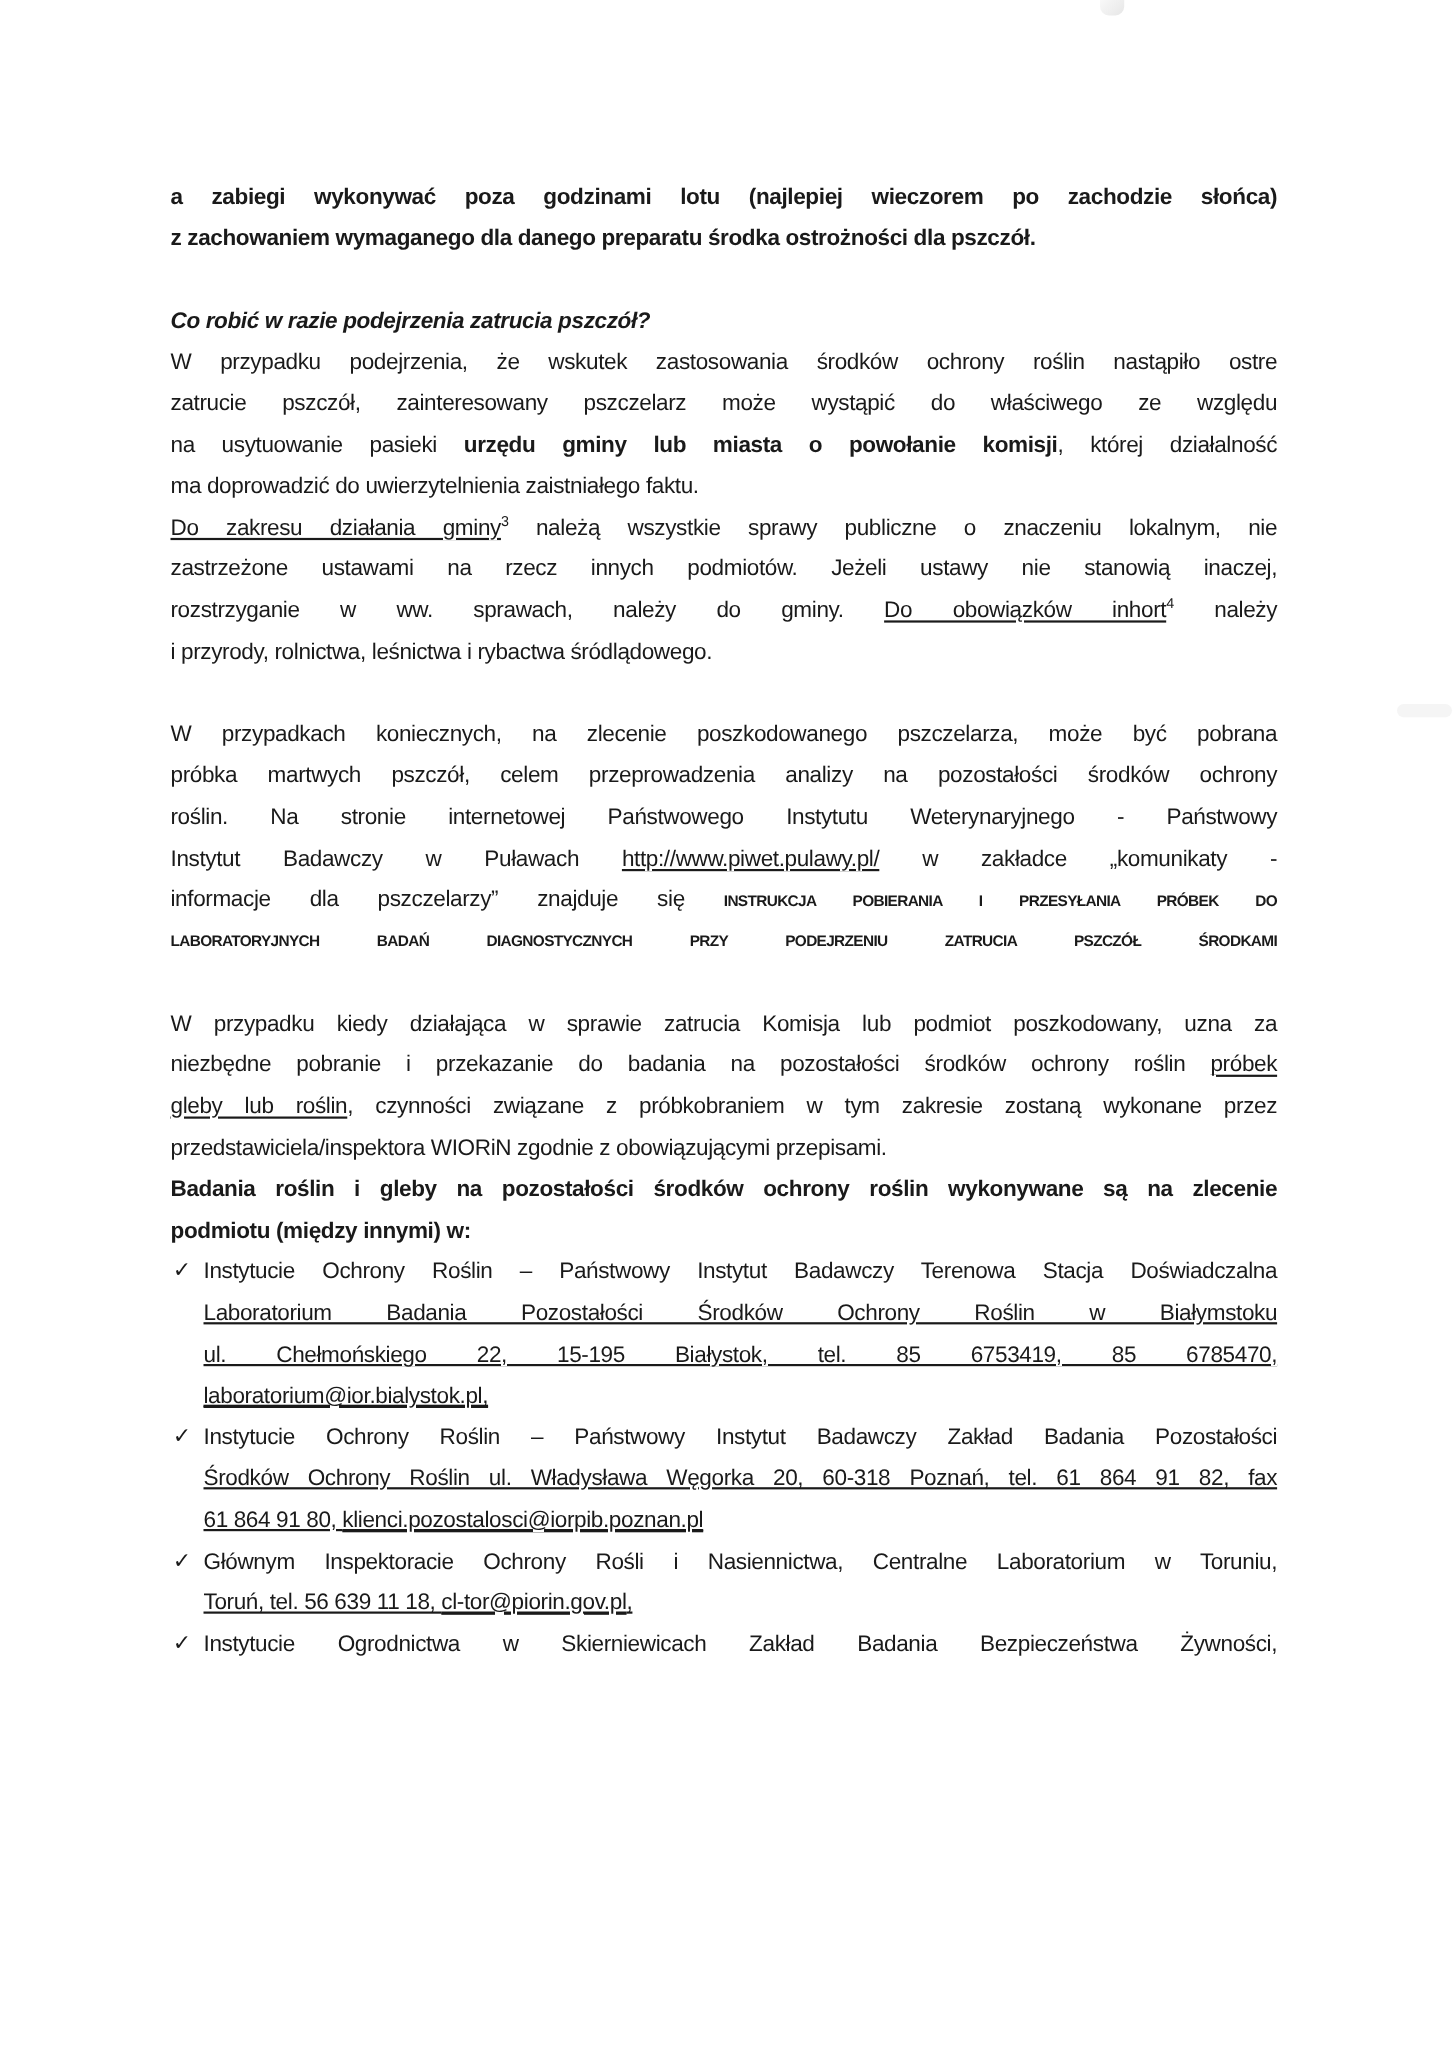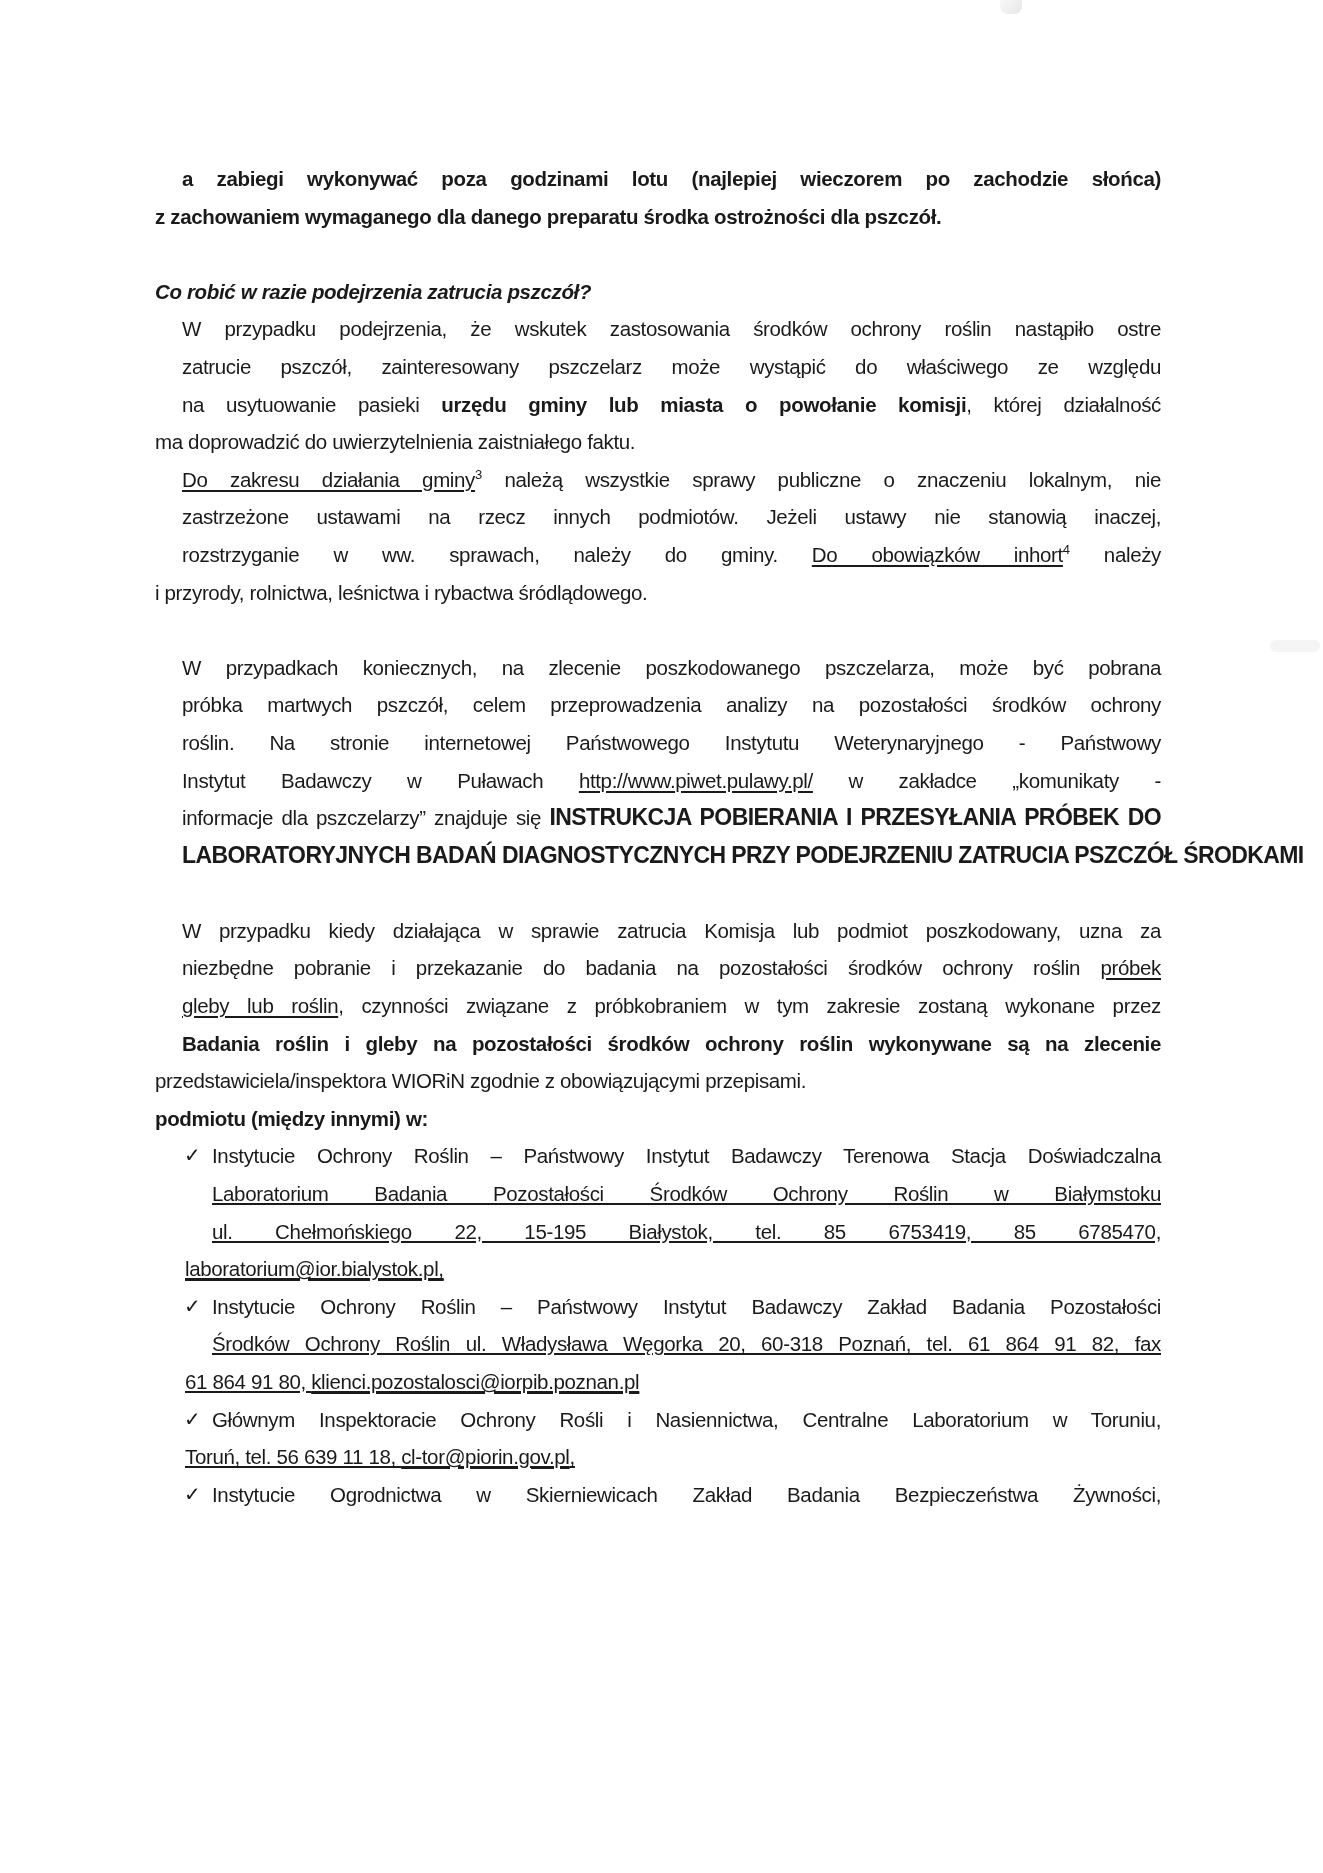--- a/index.html
+++ b/index.html
@@ -1,30 +1,30 @@
 <!DOCTYPE html>
 <html><head>
 <meta charset="utf-8">
 <style>
   html, body { margin: 0; padding: 0; background: #ffffff; }
   body { width: 1323px; height: 1873px; position: relative; overflow: hidden;
          font-family: "Liberation Sans", sans-serif; color: #1a1a1a; }
   .page { position: absolute; left: 155px; top: 160px; width: 1006px; }
   .line { height: 37.6px; line-height: 37.6px; font-size: 20.5px; white-space: nowrap;
           letter-spacing: -0.35px; word-spacing: 0px; }
-  .j { text-align: justify; text-align-last: justify; margin-left: 27px; }
+  .j { text-align: justify; text-align-last: justify; }
   .b { font-weight: bold; }
   .i { font-style: italic; }
   .u { text-decoration: underline; text-underline-offset: 3px; }
   .gap { height: 37.6px; }
   .ind { padding-left: 30px; text-decoration: underline; }
   .bullet-line { position: relative; padding-left: 30px; }
   .check { position: absolute; left: 2px; top: 0; font-size: 20px; }
   sup { font-size: 13px; line-height: 0; vertical-align: 8px; }
-  .caps { font-size: 23px; letter-spacing: -0.6px; }
+  .caps { font-size: 14px; letter-spacing: -0.6px; }
   .scan-mark { position: absolute; left: 1000px; top: 0px; width: 22px; height: 14px;
                background: linear-gradient(135deg, #f4f4f4, #d6d6d6); border-radius: 0 0 8px 8px; opacity: .6; }
   .scan-smudge { position: absolute; left: 1270px; top: 640px; width: 50px; height: 12px;
                  background: #ececec; border-radius: 6px; opacity: .5; }
 </style>
 </head>
 <body>
 
 <div class="scan-mark"></div>
 <div class="scan-smudge"></div>
@@ -65,22 +65,22 @@
   <div class="line j b caps">LABORATORYJNYCH BADAŃ DIAGNOSTYCZNYCH PRZY PODEJRZENIU ZATRUCIA PSZCZÓŁ ŚRODKAMI</div>
   <div class="gap"></div>
 
   <div class="line j">W przypadku kiedy działająca w sprawie zatrucia Komisja lub podmiot poszkodowany, uzna za</div>
   <div class="line j">
     <span>niezbędne pobranie i przekazanie do badania na pozostałości środków ochrony roślin </span><span class="u">próbek</span>
   </div>
   <div class="line j">
     <span class="u">gleby lub roślin</span><span>, czynności związane z próbkobraniem w tym zakresie zostaną wykonane przez</span>
   </div>
+  <div class="line">przedstawiciela/inspektora WIORiN zgodnie z obowiązującymi przepisami.</div>
   <div class="line j b">Badania roślin i gleby na pozostałości środków ochrony roślin wykonywane są na zlecenie</div>
-  <div class="line">przedstawiciela/inspektora WIORiN zgodnie z obowiązującymi przepisami.</div>
   <div class="line b">podmiotu (między innymi) w:</div>
 
   <div>
     <div>
       <div class="line j bullet-line"><span class="check">✓</span><span>Instytucie Ochrony Roślin – Państwowy Instytut Badawczy Terenowa Stacja Doświadczalna</span></div>
       <div class="line j ind">Laboratorium Badania Pozostałości Środków Ochrony Roślin w Białymstoku</div>
       <div class="line j ind">ul. Chełmońskiego 22, 15-195 Białystok, tel. 85 6753419, 85 6785470,</div>
       <div class="line ind"><span class="u">laboratorium@ior.bialystok.pl,</span></div>
     </div>
     <div>

